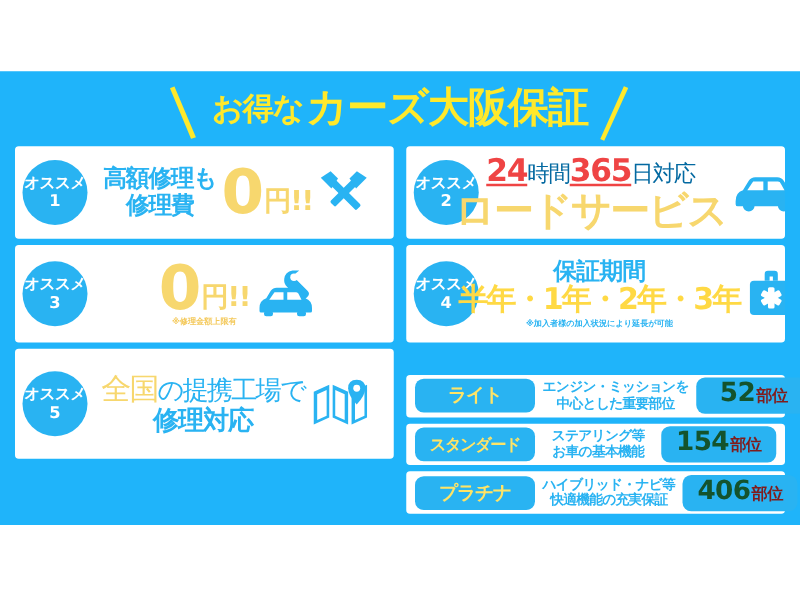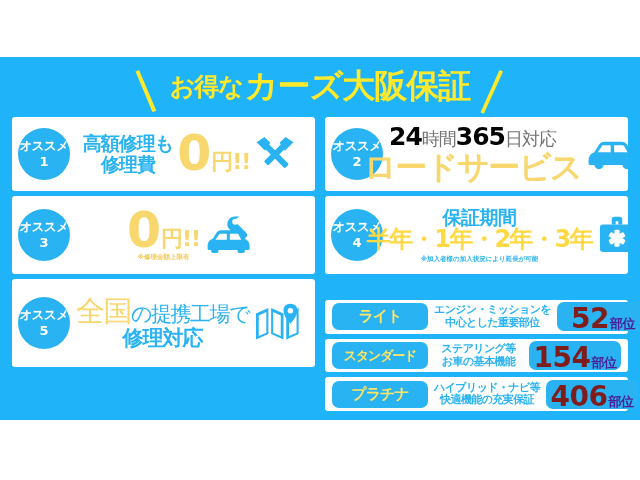--- a/index.html
+++ b/index.html
@@ -91,29 +91,29 @@
   .zero { font-size: 49px; color: #F7D76E; font-weight: bold; }
   .yen  { font-size: 22px; color: #F7D76E; font-weight: bold; padding-bottom: 4px; letter-spacing: -1px; }
   .note {
     font-size: 6.5px; color: #F4C95B; font-weight: bold;
     text-align: center; margin-top: 0; white-space: nowrap;
   }
   .note-blue { font-size: 6.5px; color: #29B3F2; font-weight: bold; text-align: center; white-space: nowrap; margin-top: 3px; }
   .icon { flex: 0 0 auto; display: flex; align-items: center; justify-content: center; }
   
   .c2-l1 { font-size: 22px; letter-spacing: -1px; white-space: nowrap; }
-  .c2-l1 .num { font-size: 25px; color: #000000; }
-  .c2-l1 .kan { font-size: 18px; color: #737373; }
+  .c2-l1 .num { font-size: 25px; color: #ef4444; text-decoration: underline; }
+  .c2-l1 .kan { font-size: 18px; color: #0369a1; }
   .c2-l2 { font-size: 32px; color: #F7D76E; font-weight: bold; letter-spacing: -1.5px; white-space: nowrap; }
   
   .c4-l1 { font-size: 19px; color: #29B3F2; font-weight: bold; letter-spacing: -0.5px; }
   .c4-l2 { font-size: 24px; color: #FFD944; font-weight: bold; letter-spacing: -1.5px; white-space: nowrap; }
   
   .c5-l1 { font-size: 24px; letter-spacing: -1.5px; white-space: nowrap; }
-  .c5-l1 .big-y { color: #F7D76E; font-size: 29px; }
+  .c5-l1 .big-y { color: #F7D76E; font-size: 24px; }
   .c5-l1 .bl { color: #29B3F2; font-size: 21px; }
   .c5-l2 { font-size: 21px; color: #29B3F2; font-weight: bold; letter-spacing: -1px; }
   
   .plan-row {
     background: #ffffff; border-radius: 3px;
     height: 40px;
     display: flex; align-items: center;
     padding: 0 7px; gap: 6px;
   }
   .pill {
@@ -129,22 +129,22 @@
     color: #29B3F2; font-weight: bold; font-size: 11px;
     line-height: 1.15; letter-spacing: -0.6px; white-space: nowrap;
   }
   .count-pill {
     flex: 0 0 auto;
     background: #29B3F2; border-radius: 7px;
     height: 29px; width: 92px;
     display: flex; align-items: baseline; justify-content: center;
     gap: 1px;
   }
-  .count-pill .cnum { color: #7f1d1d; font-size: 28px; font-weight: bold; letter-spacing: -0.5px; }
-  .count-pill .cunit { color: #4c1d95; font-size: 13px; font-weight: bold; letter-spacing: -0.5px; }
+  .count-pill .cnum { color: #14532d; font-size: 21px; font-weight: bold; letter-spacing: -0.5px; }
+  .count-pill .cunit { color: #7f1d1d; font-size: 13px; font-weight: bold; letter-spacing: -0.5px; }
   svg { display: block; }
 </style>
 </head>
 <body>
 
 <div id="poster">
   <div class="band"></div>
 
   <div class="header">
     <div class="hdr-inner">

